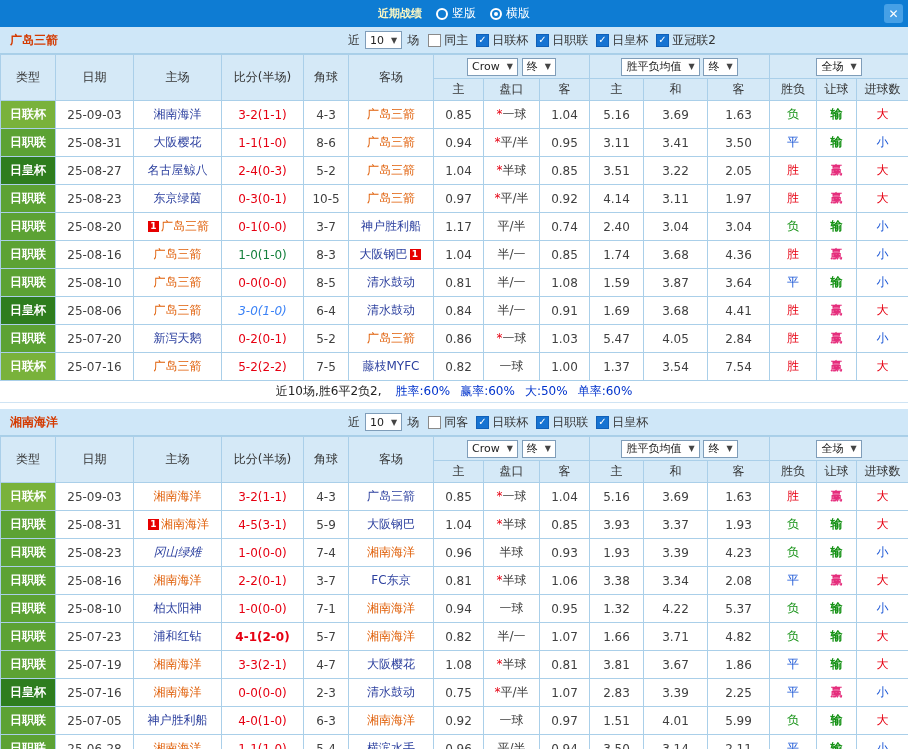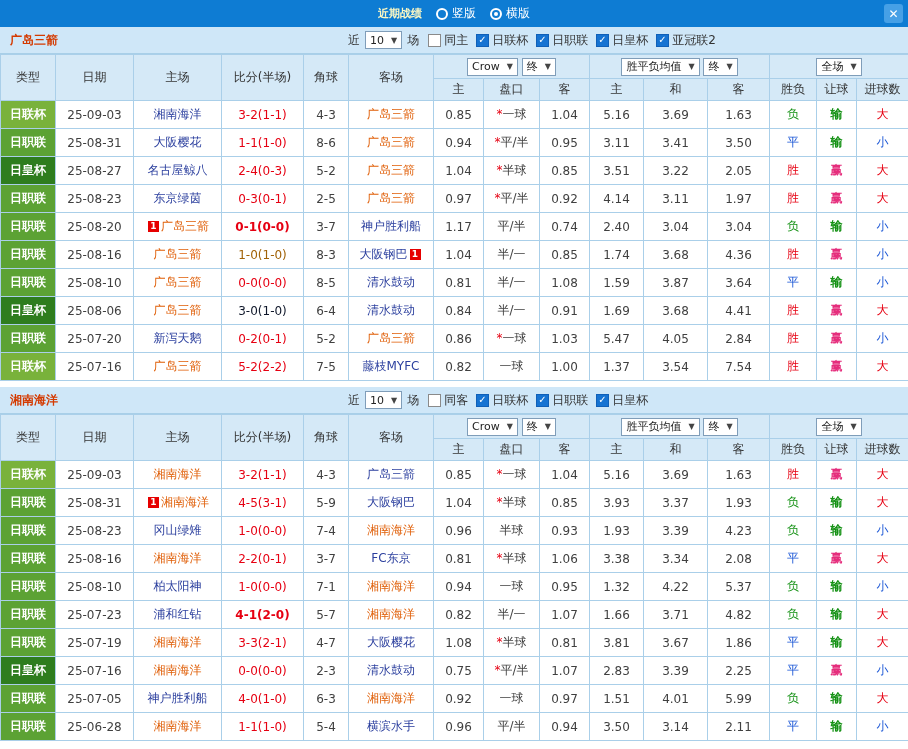--- a/index.html
+++ b/index.html
@@ -200,54 +200,54 @@
           <td>2.05</td>
           <td style="color: rgb(230, 0, 18);">胜</td>
           <td style="color: rgb(229, 45, 124); font-weight: bold;">赢</td>
           <td style="color: rgb(230, 0, 18);">大</td>
         </tr>
         <tr>
           <td style="background: rgb(92, 162, 52); color: rgb(255, 255, 255); font-weight: bold;">日职联</td>
           <td>25-08-23</td>
           <td><span style="color: rgb(43, 63, 158);">东京绿茵</span></td>
           <td style="color: rgb(230, 0, 18);">0-3(0-1)</td>
-          <td>2-5</td>
+          <td>10-5</td>
           <td><span style="color: rgb(224, 96, 10);">广岛三箭</span></td>
           <td>0.97</td>
           <td><span style="color: rgb(230, 0, 18);">*</span>平/半</td>
           <td>0.92</td>
           <td>4.14</td>
           <td>3.11</td>
           <td>1.97</td>
           <td style="color: rgb(230, 0, 18);">胜</td>
           <td style="color: rgb(229, 45, 124); font-weight: bold;">赢</td>
           <td style="color: rgb(230, 0, 18);">大</td>
         </tr>
         <tr>
           <td style="background: rgb(92, 162, 52); color: rgb(255, 255, 255); font-weight: bold;">日职联</td>
           <td>25-08-20</td>
           <td><span class="card1">1</span><span style="color: rgb(224, 96, 10);">广岛三箭</span></td>
-          <td style="color: rgb(230, 0, 18); font-weight: bold;">0-1(0-0)</td>
+          <td style="color: rgb(230, 0, 18);">0-1(0-0)</td>
           <td>3-7</td>
           <td><span style="color: rgb(43, 63, 158);">神户胜利船</span></td>
           <td>1.17</td>
           <td>平/半</td>
           <td>0.74</td>
           <td>2.40</td>
           <td>3.04</td>
           <td>3.04</td>
           <td style="color: rgb(20, 145, 20);">负</td>
           <td style="color: rgb(20, 145, 20); font-weight: bold;">输</td>
           <td style="color: rgb(26, 86, 214);">小</td>
         </tr>
         <tr>
           <td style="background: rgb(92, 162, 52); color: rgb(255, 255, 255); font-weight: bold;">日职联</td>
           <td>25-08-16</td>
           <td><span style="color: rgb(224, 96, 10);">广岛三箭</span></td>
-          <td style="color: #a16207;">1-0(1-0)</td>
+          <td style="color: #15803d;">1-0(1-0)</td>
           <td>8-3</td>
           <td><span style="color: rgb(43, 63, 158);">大阪钢巴</span><span class="card1">1</span></td>
           <td>1.04</td>
           <td>半/一</td>
           <td>0.85</td>
           <td>1.74</td>
           <td>3.68</td>
           <td>4.36</td>
           <td style="color: rgb(230, 0, 18);">胜</td>
           <td style="color: rgb(229, 45, 124); font-weight: bold;">赢</td>
@@ -267,21 +267,21 @@
           <td>3.87</td>
           <td>3.64</td>
           <td style="color: rgb(26, 86, 214);">平</td>
           <td style="color: rgb(20, 145, 20); font-weight: bold;">输</td>
           <td style="color: rgb(26, 86, 214);">小</td>
         </tr>
         <tr>
           <td style="background: rgb(46, 125, 30); color: rgb(255, 255, 255); font-weight: bold;">日皇杯</td>
           <td>25-08-06</td>
           <td><span style="color: rgb(224, 96, 10);">广岛三箭</span></td>
-          <td style="color: #0f172a;">3-0(1-0)</td>
+          <td style="color: #3b82f6; font-style: italic;">3-0(1-0)</td>
           <td>6-4</td>
           <td><span style="color: rgb(43, 63, 158);">清水鼓动</span></td>
           <td>0.84</td>
           <td>半/一</td>
           <td>0.91</td>
           <td>1.69</td>
           <td>3.68</td>
           <td>4.41</td>
           <td style="color: rgb(230, 0, 18);">胜</td>
           <td style="color: rgb(229, 45, 124); font-weight: bold;">赢</td>
@@ -316,20 +316,29 @@
           <td>1.00</td>
           <td>1.37</td>
           <td>3.54</td>
           <td>7.54</td>
           <td style="color: rgb(230, 0, 18);">胜</td>
           <td style="color: rgb(229, 45, 124); font-weight: bold;">赢</td>
           <td style="color: rgb(230, 0, 18);">大</td>
         </tr>
       </tbody>
   </table>
+  <div class="summary">
+    <span>近10场,胜6平2负2,</span>
+    <span class="cbs" style="gap:10px">
+        <span class="stat">胜率:60%</span>
+        <span class="stat">赢率:60%</span>
+        <span class="stat">大:50%</span>
+        <span class="stat">单率:60%</span>
+      </span>
+  </div>
 </div>
 
 <div class="section">
   <div class="filter-row">
     <span class="team-name">湘南海洋</span>
     <div class="filter-controls">
       <span>近</span>
       <span class="dd">
         <span>10</span>
         <span class="arr">▼</span>
@@ -451,21 +460,21 @@
           <td>3.93</td>
           <td>3.37</td>
           <td>1.93</td>
           <td style="color: rgb(20, 145, 20);">负</td>
           <td style="color: rgb(20, 145, 20); font-weight: bold;">输</td>
           <td style="color: rgb(230, 0, 18);">大</td>
         </tr>
         <tr>
           <td style="background: rgb(92, 162, 52); color: rgb(255, 255, 255); font-weight: bold;">日职联</td>
           <td>25-08-23</td>
-          <td><span style="color: rgb(43, 63, 158);">冈山绿雉</span></td>
+          <td><span style="color: rgb(43, 63, 158); font-style: italic;">冈山绿雉</span></td>
           <td style="color: rgb(230, 0, 18);">1-0(0-0)</td>
           <td>7-4</td>
           <td><span style="color: rgb(224, 96, 10);">湘南海洋</span></td>
           <td>0.96</td>
           <td>半球</td>
           <td>0.93</td>
           <td>1.93</td>
           <td>3.39</td>
           <td>4.23</td>
           <td style="color: rgb(20, 145, 20);">负</td>

